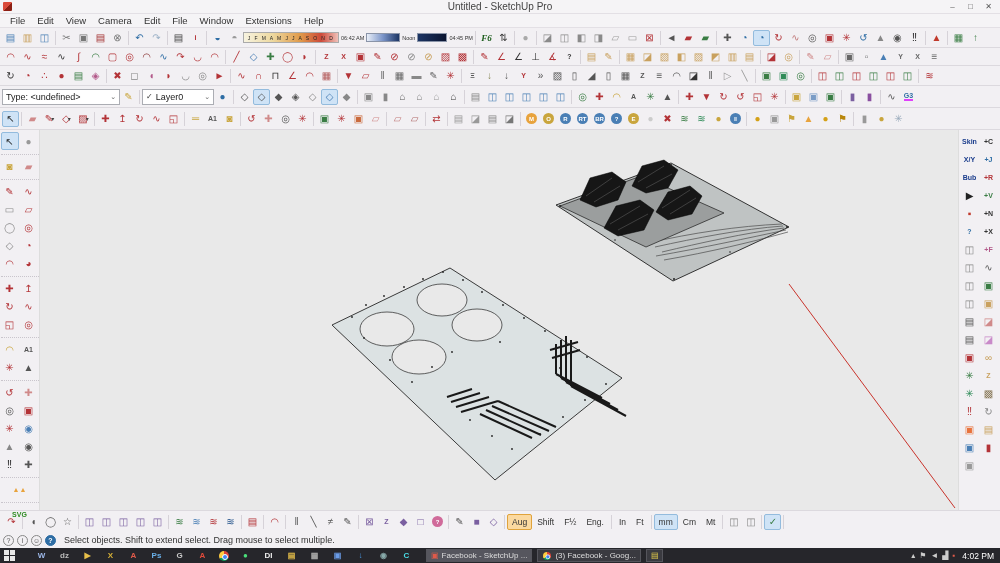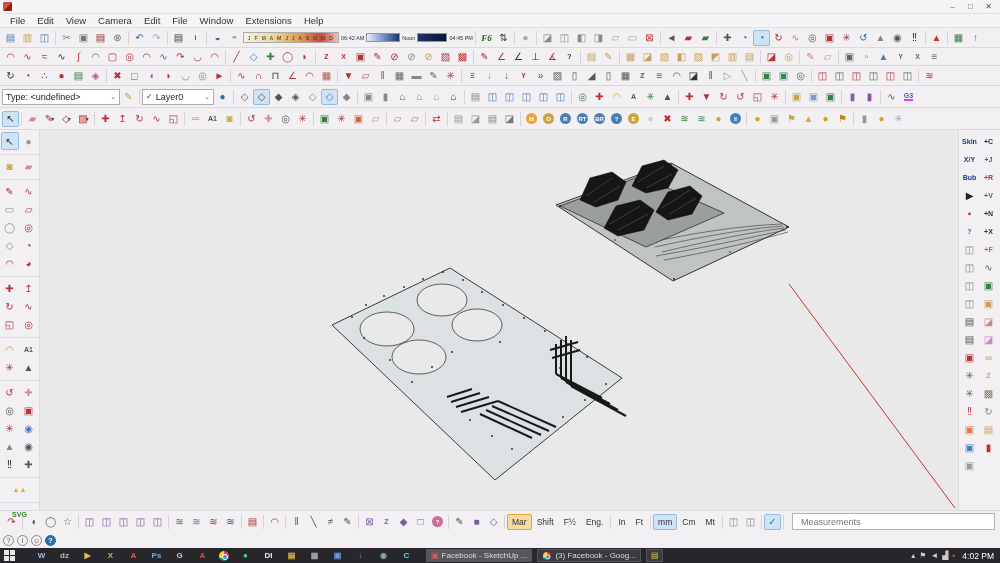--- a/index.html
+++ b/index.html
@@ -54,20 +54,21 @@
   .task { display:flex; align-items:center; gap:3px; height:13px; max-width:112px; background:#3a3a40; border:1px solid #55555c; color:#ddd; font-size:8px; padding:0 4px; white-space:nowrap; overflow:hidden; flex:none; }
   .task.active { background:#56565e; }
   .tray { margin-left:auto; display:flex; align-items:center; gap:4px; color:#ccc; font-size:8px; }
   .tray-time { color:#fff; font-size:8.5px; margin:0 3px; }
 </style>
 </head>
 <body>
 
 <div class="titlebar">
   <div class="app-logo"></div>
+  <div class="title-text">Untitled - SketchUp Pro</div>
   <div class="win-controls">
     <div class="win-btn">–</div>
     <div class="win-btn">□</div>
     <div class="win-btn">✕</div>
   </div>
 </div>
 
 <div class="menubar">
     <div class="menu-item">File</div>
     <div class="menu-item">Edit</div>
@@ -1270,21 +1271,21 @@
     <div class="icon-btn">
       <span style="color: rgb(85, 85, 85);">✎</span>
     </div>
     <div class="icon-btn">
       <span style="color: rgb(122, 95, 160);">■</span>
     </div>
     <div class="icon-btn">
       <span style="color: rgb(122, 95, 160);">◇</span>
     </div>
     <div class="sep"></div>
-    <div class="unit-btn amber">Mar</div>
+    <div class="unit-btn amber">Aug</div>
     <div class="unit-btn">Shift</div>
     <div class="unit-btn">F½</div>
     <div class="unit-btn">Eng.</div>
     <div class="sep"></div>
     <div class="unit-btn">In</div>
     <div class="unit-btn">Ft</div>
     <div class="sep"></div>
     <div class="unit-btn blue">mm</div>
     <div class="unit-btn">Cm</div>
     <div class="unit-btn">Mt</div>
@@ -1293,30 +1294,30 @@
       <span style="color: rgb(136, 136, 136);">◫</span>
     </div>
     <div class="icon-btn">
       <span style="color: rgb(136, 136, 136);">◫</span>
     </div>
     <div class="sep"></div>
     <div class="icon-btn active">
       <span style="color: rgb(58, 125, 68);">✓</span>
     </div>
     <div class="sep"></div>
-    <input class="meas-input" placeholder="Measurements" style="">
   </div>
 
 <div class="statusbar">
   <span class="st-icons" style="display:flex;gap:3px;align-items:center;">
       <span class="st-ic">?</span>
       <span class="st-ic">i</span>
       <span class="st-ic">☺</span>
       <span class="st-ic blue">?</span>
     </span>
+  <span class="status-text">Select objects. Shift to extend select. Drag mouse to select multiple.</span>
 </div>
 
 <div class="taskbar">
   <div class="tb-ic" style="margin-right:14px;">
     <span class="start-logo">
         <i></i>
         <i></i>
         <i></i>
         <i></i>
       </span>

